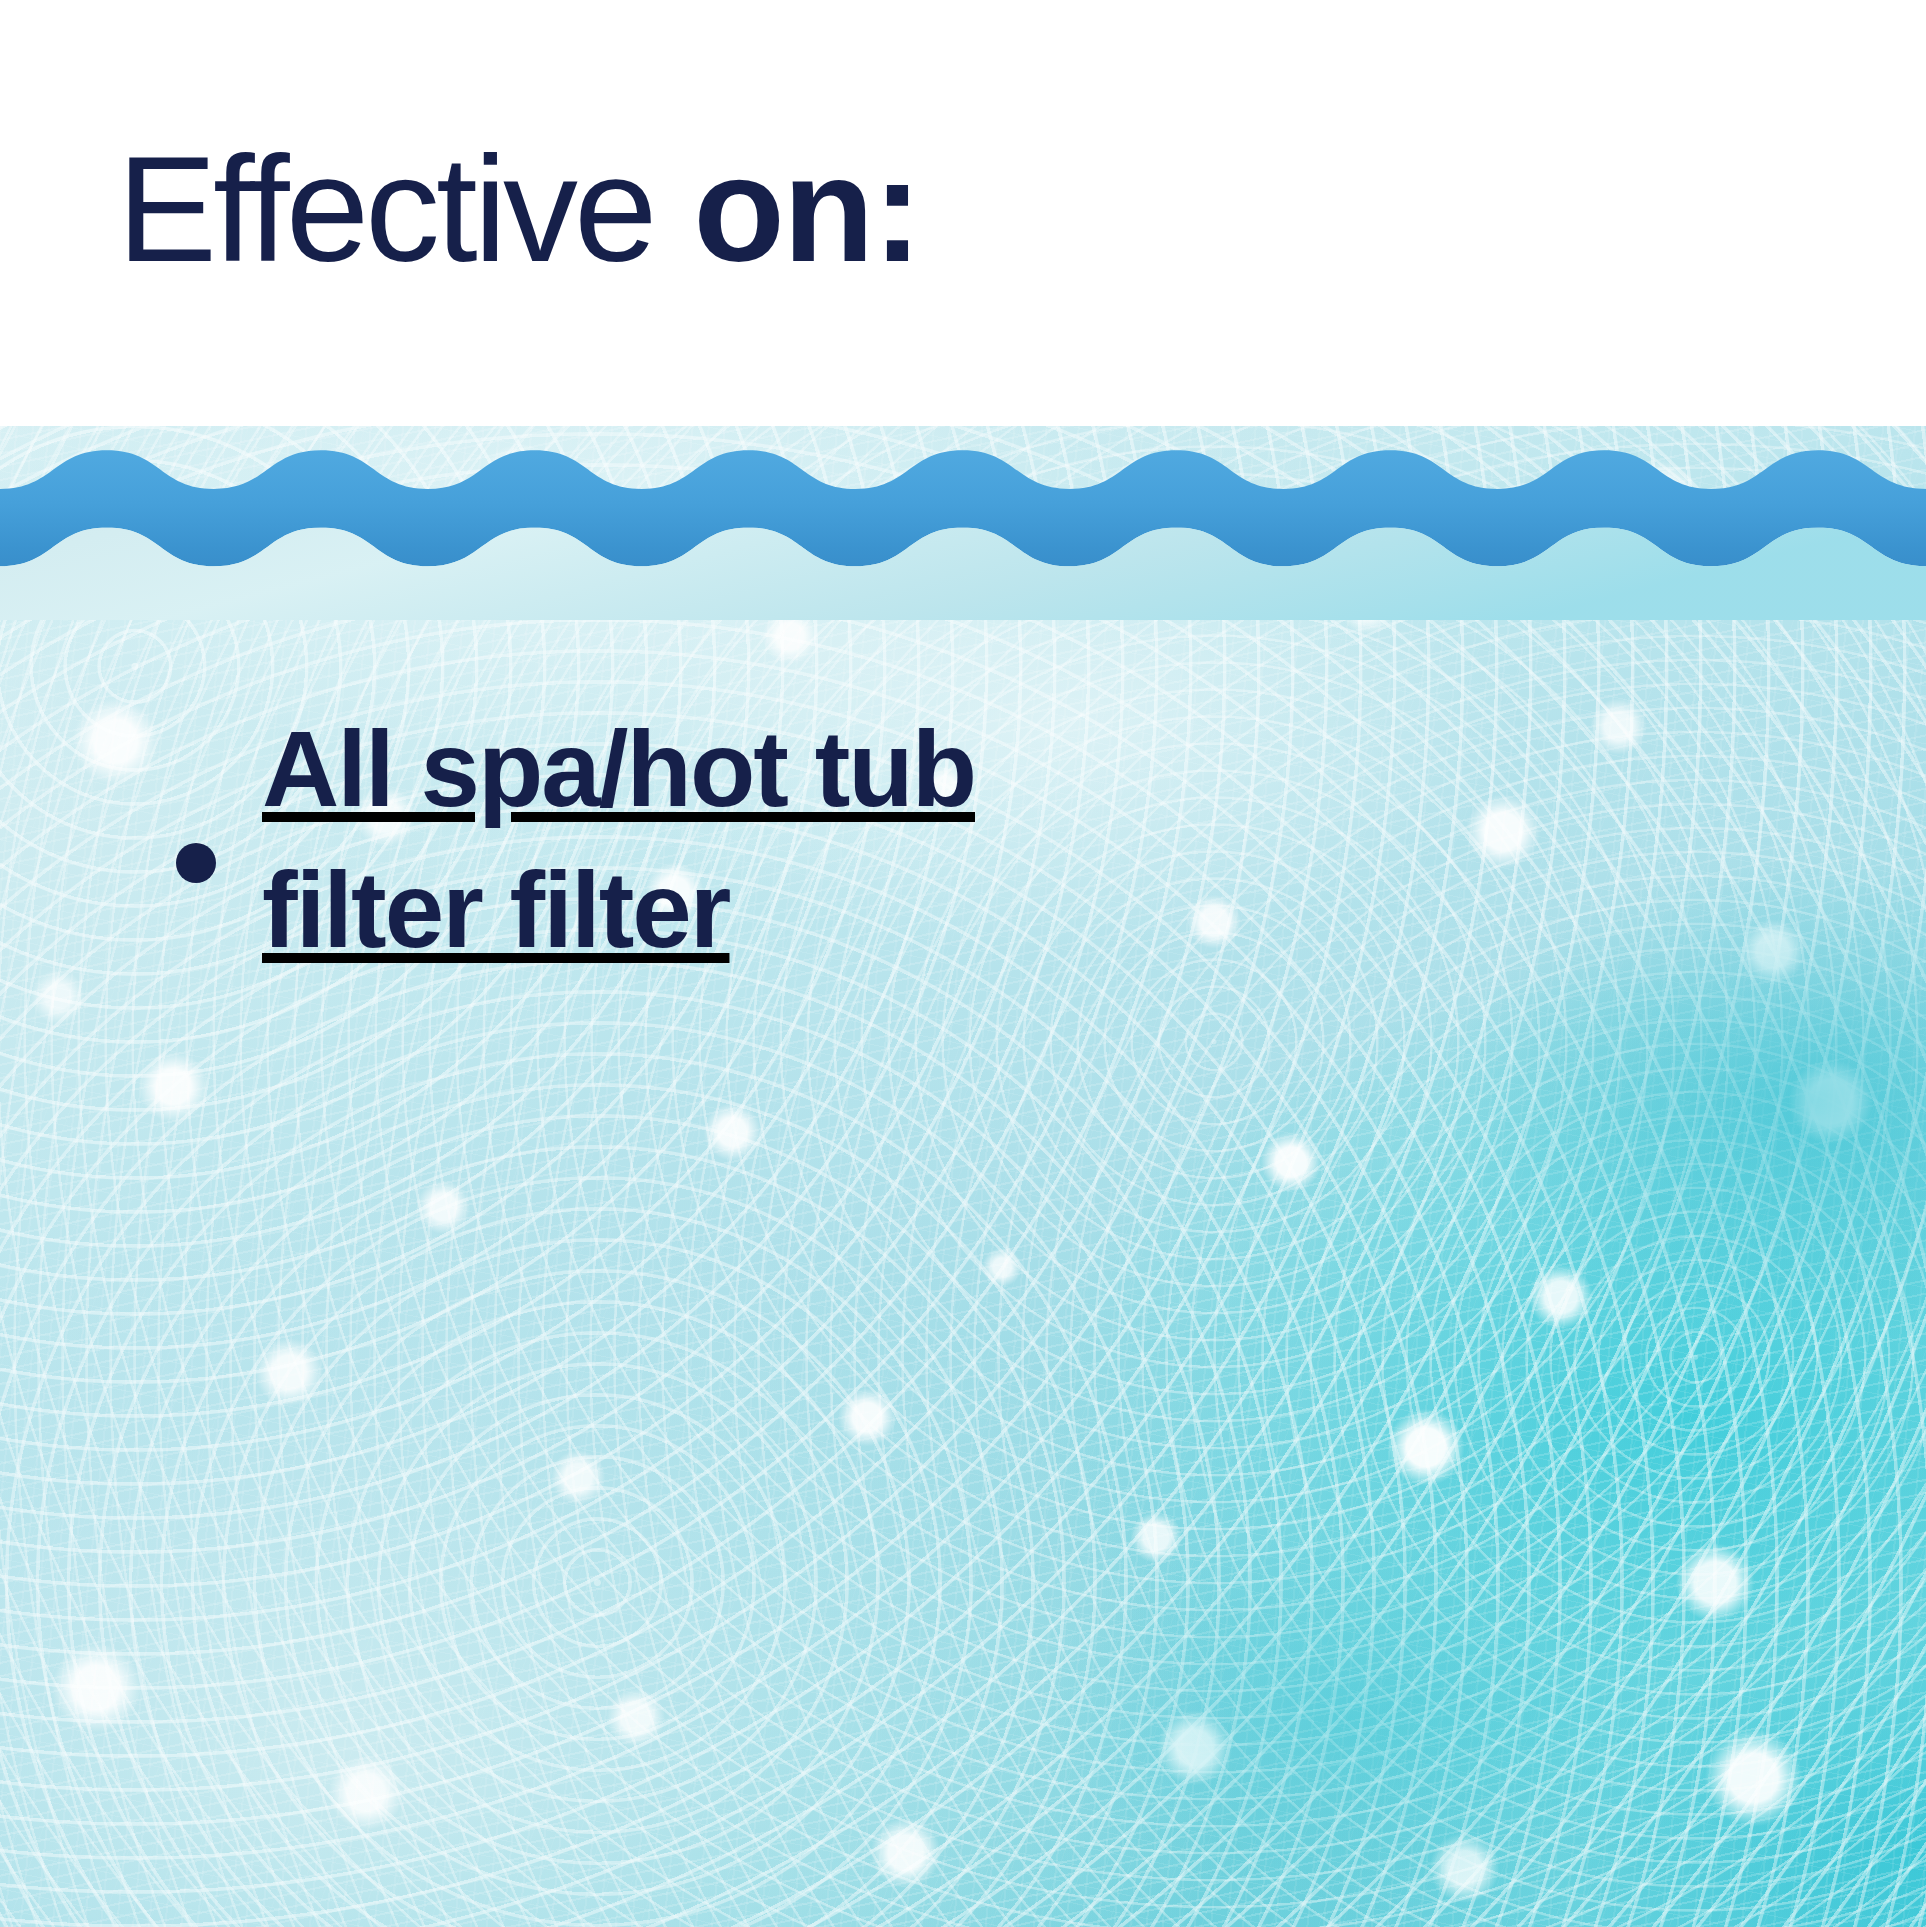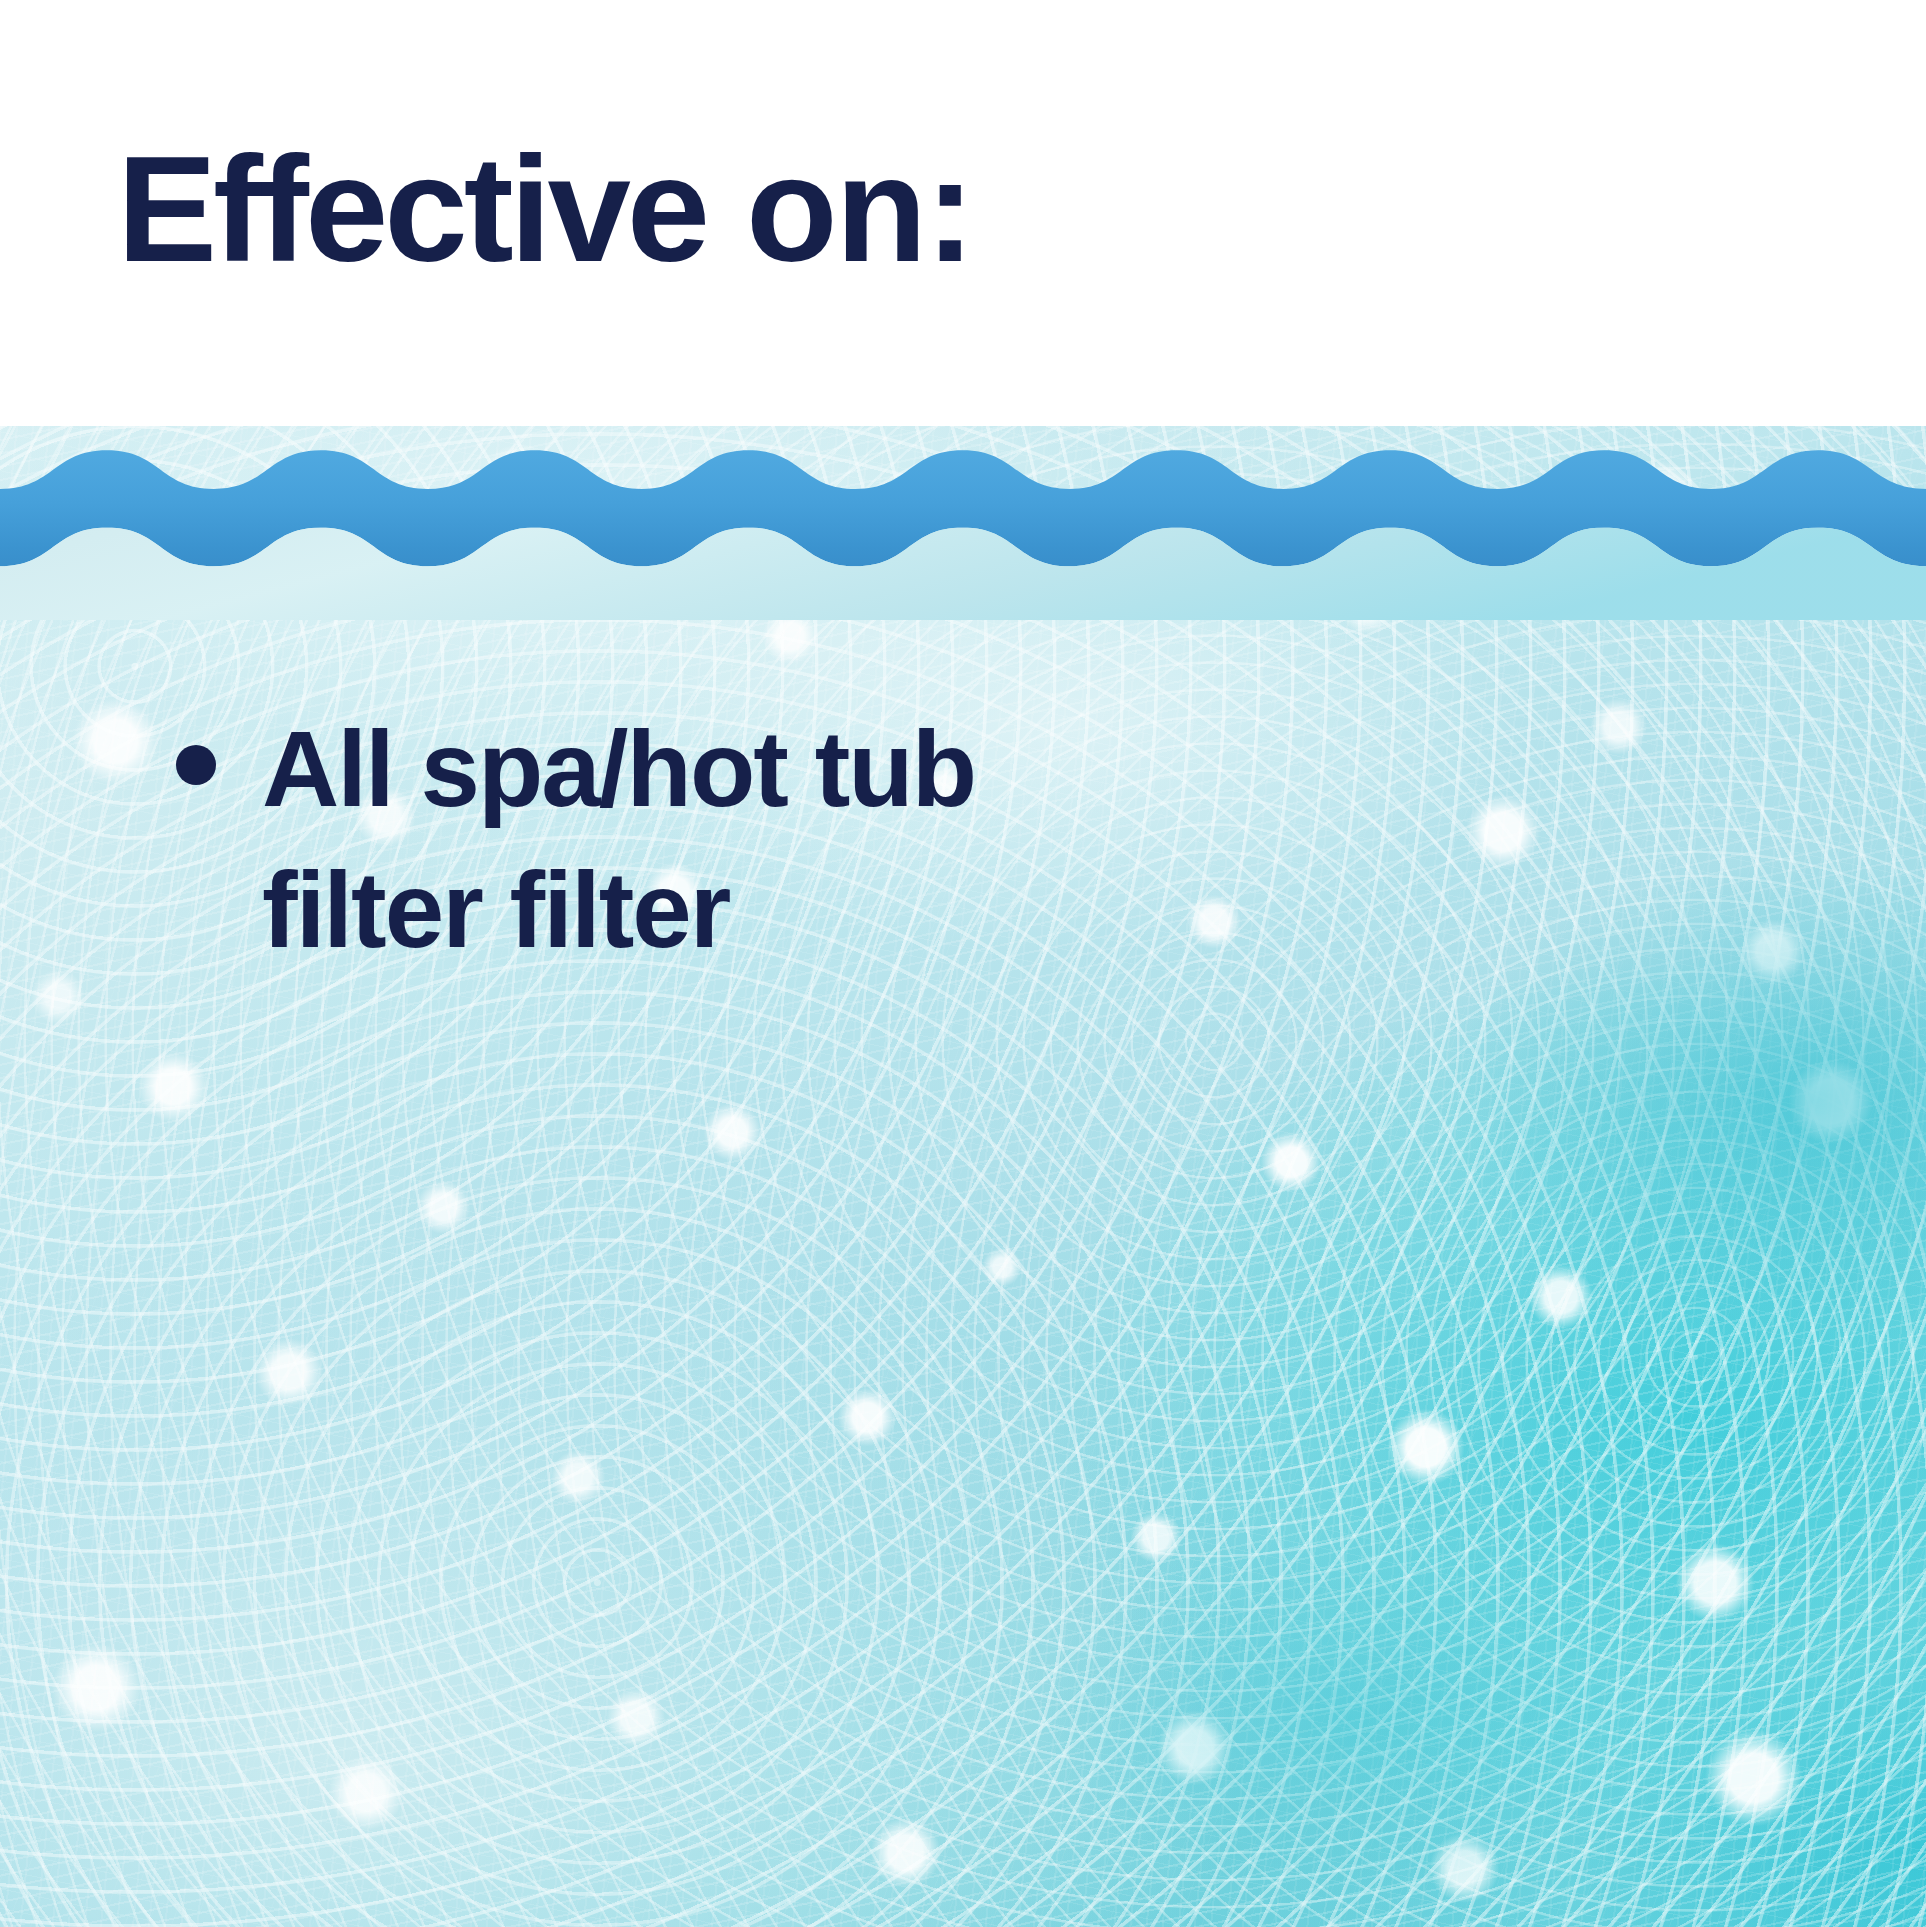--- a/index.html
+++ b/index.html
@@ -24,21 +24,21 @@
   }
   .headline{
     position:absolute;
     left:117px;top:134px;
     font-size:150px;
     line-height:1.0;
     color:#16204A;
     letter-spacing:-3px;
     white-space:nowrap;
   }
-  .headline .hl-strong{font-weight:700;letter-spacing:-4px;}
+  .headline .hl-strong{font-weight:400;letter-spacing:-4px;}
   .headline .hl-light{font-weight:700;letter-spacing:-2px;}
 
   
   .water-zone{
     position:absolute;left:0;top:426px;width:1927px;height:1502px;
     overflow:hidden;z-index:10;
     background:
       radial-gradient(ellipse 891px 614px at 88% 66%, rgba(60,205,218,0.92) 0%, rgba(90,212,222,0.55) 42%, rgba(140,225,232,0.0) 74%),
       radial-gradient(ellipse 752px 515px at 100% 95%, rgba(52,198,214,0.85) 0%, rgba(110,216,226,0.40) 48%, rgba(150,228,235,0.0) 80%),
       radial-gradient(ellipse 1089px 693px at 18% 88%, rgba(206,236,241,0.95) 0%, rgba(190,231,238,0.5) 50%, rgba(190,231,238,0.0) 82%),
@@ -129,21 +129,21 @@
     position:absolute;left:0;top:362px;width:1927px;height:228px;
     z-index:30;pointer-events:none;
   }
   .wave-divider svg{display:block;width:1927px;height:228px;}
 
   
   .bullet-block{
     position:absolute;left:176px;top:699px;z-index:50;
     width:1089px;
   }
-  .bullet-row{display:flex;align-items:flex-start;}
+  .bullet-row{display:flex;align-items:center;text-decoration:underline;}
   .bullet-dot{
     width:40px;height:40px;border-radius:50%;
     background:#16204A;
     flex:0 0 40px;
     margin-top:46px;margin-right:46px;
   }
   .bullet-text{
     font-size:107px;
     font-weight:700;
     line-height:1.32;

